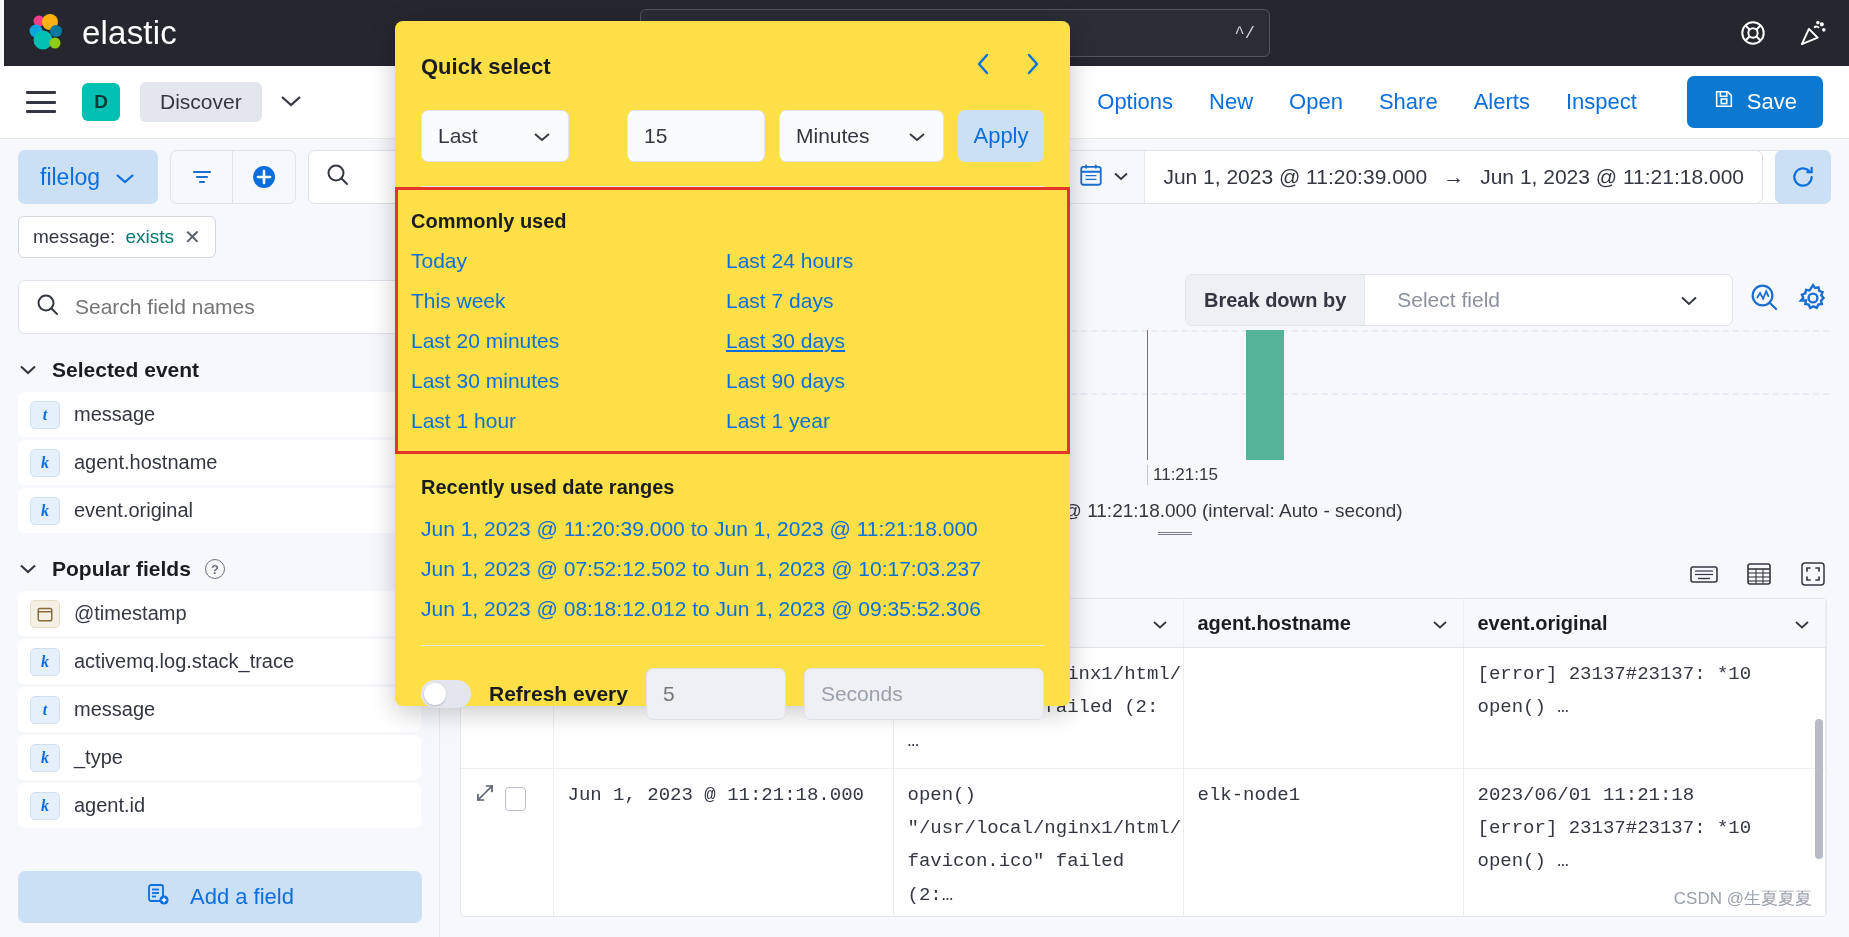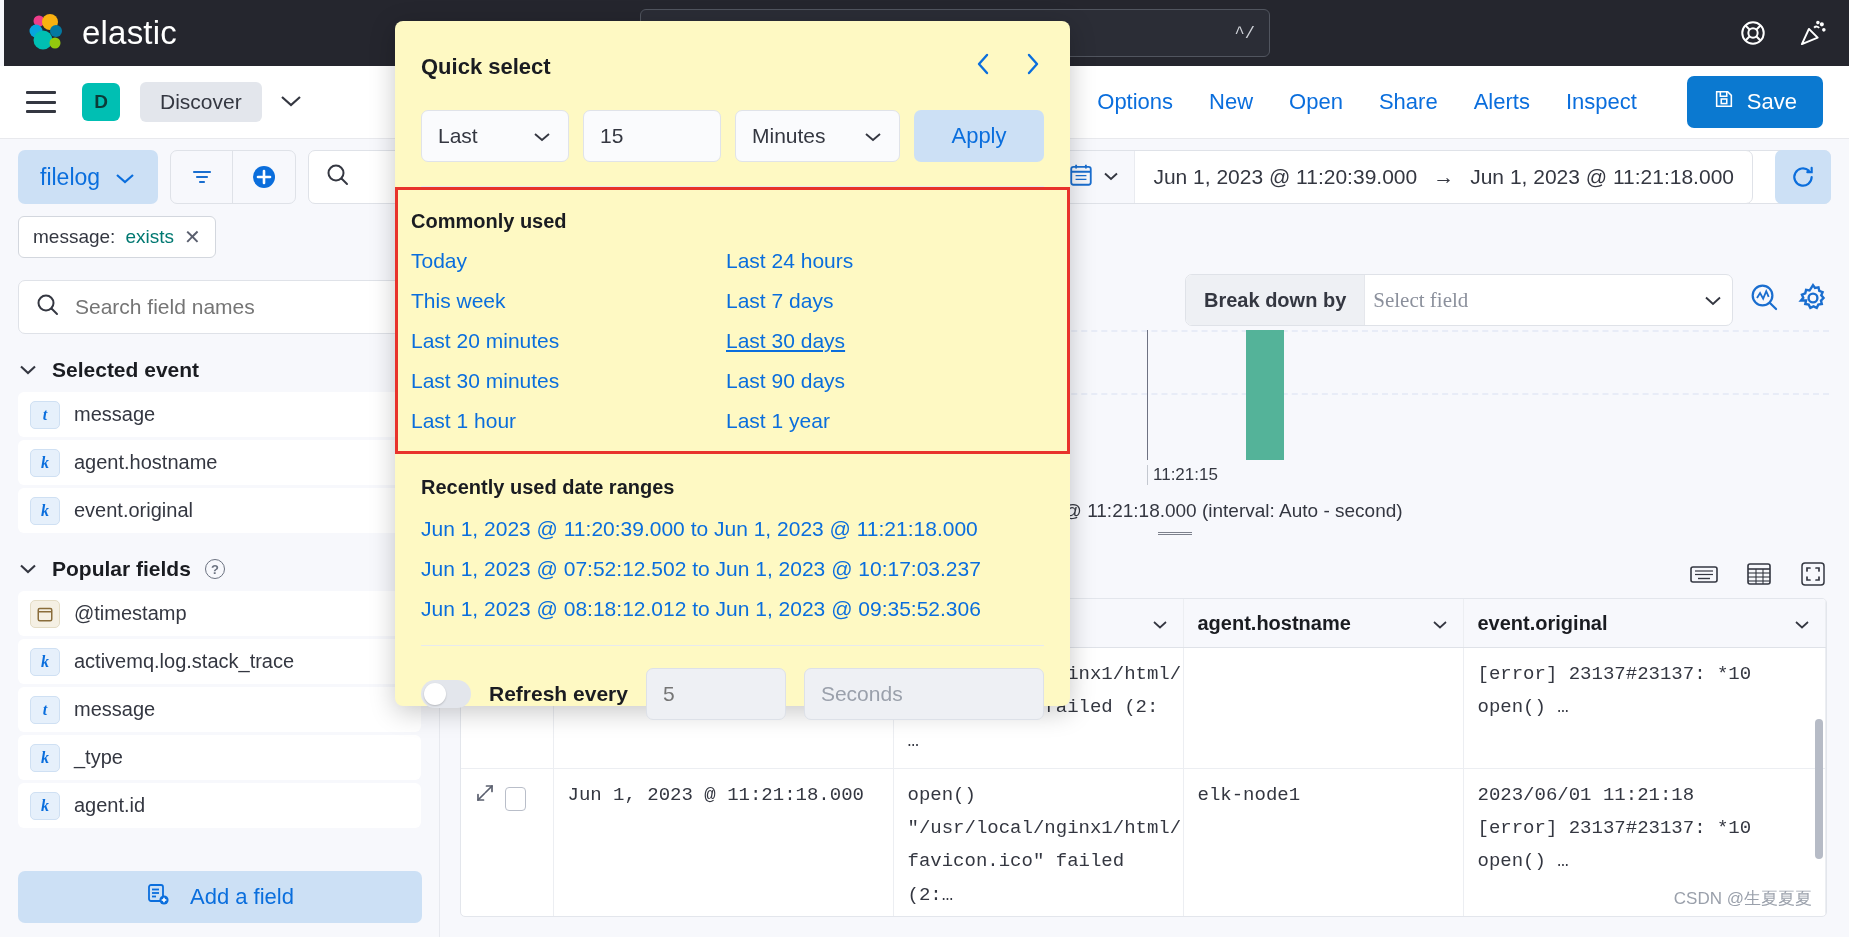--- a/index.html
+++ b/index.html
@@ -81,21 +81,21 @@
     cursor: pointer; border-right: 1px solid #dfe2e8;
   }
   .icon-btn:last-child { border-right: none; }
   .qbar {
     margin-left: 12px; flex: 1; height: 54px; background: #fff;
     border: 1px solid #dfe2e8; border-radius: 7px; display: flex; align-items: center;
     padding: 0 16px;
   }
   .date-picker-wrap {
     position: absolute; right: 18px; top: 148px; height: 58px;
-    display: flex; align-items: center; gap: 10px;
+    display: flex; align-items: center;
   }
   .dp-box {
     display: flex; align-items: center; height: 54px;
     border: 1px solid #dfe2e8; border-radius: 7px; background: #fff; overflow: hidden;
   }
   .dp-cal {
     display: flex; align-items: center; gap: 8px; padding: 0 14px; height: 100%;
     background: #f7f8fc; border-right: 1px solid #e9ebf0; cursor: pointer;
   }
   .dp-dates {
@@ -177,21 +177,21 @@
     display: flex; align-items: center; height: 52px; border: 1px solid #dfe2e8;
     border-radius: 7px; background: #fff; width: 548px; overflow: hidden;
   }
   .bd-label {
     background: #eef0f4; height: 100%; display: flex; align-items: center;
     padding: 0 18px; font-size: 20px; font-weight: 700; color: #343741;
     border-right: 1px solid #e5e7ec;
   }
   .bd-value {
     flex: 1; display: flex; align-items: flex-end; justify-content: space-between;
-    padding: 0 8px; font-size: 21px; color: #8b909c; cursor: pointer; font-family: Liberation Serif, serif;
+    padding: 0 32px; font-size: 21px; color: #8b909c; cursor: pointer;
   }
   .chart-area {
     position: absolute; top: 70px; left: 0; right: 0; height: 130px;
   }
   .gridline-h {
     position: absolute; left: 0; right: 0; height: 0;
     border-top: 2px dashed #e8ecf7;
   }
   .gridline-v {
     position: absolute; top: 0; bottom: 0; width: 1px; background: #6e7282;
@@ -251,39 +251,39 @@
     position: absolute; right: 3px; top: 120px; width: 8px; height: 140px;
     background: #b6bbc6; border-radius: 4px;
   }
   .watermark {
     position: absolute; right: 14px; bottom: 6px; font-size: 17px; color: #9aa0ab;
   }
 
   
   .popover {
     position: absolute; top: 21px; left: 395px; width: 675px; height: 685px;
-    background: #fef9c3; border-radius: 8px; box-shadow: 0 6px 26px rgba(0,0,0,0.22);
+    background: #fde047; border-radius: 8px; box-shadow: 0 6px 26px rgba(0,0,0,0.22);
     padding: 28px 26px 0 26px; z-index: 50;
   }
   .pop-head { display: flex; align-items: center; justify-content: space-between; }
   .pop-title { font-size: 22px; font-weight: 700; color: #1a1c21; }
   .pop-nav { display: flex; gap: 28px; }
   .pop-nav span { color: #0a6edd; font-size: 28px; cursor: pointer; line-height: 1; }
   .qs-row { display: flex; gap: 14px; margin-top: 26px; align-items: center; }
   .qs-select {
     height: 52px; border: 1px solid #e0e3e9; border-radius: 7px; background: #fafbfd;
     display: flex; align-items: center; justify-content: space-between;
     padding: 0 16px; font-size: 21px; color: #343741; cursor: pointer;
   }
   .qs-select.last { width: 148px; }
   .qs-select.unit { width: 165px; }
   .qs-input {
     width: 138px; height: 52px; border: 1px solid #e0e3e9; border-radius: 7px;
     background: #fafbfd; padding: 0 16px; font-size: 21px; color: #343741;
-    font-family: "Liberation Sans", sans-serif; outline: none;
+    font-family: "Liberation Sans", sans-serif; outline: none; margin-left: 44px;
   }
   .qs-apply {
     height: 52px; flex: 1; background: #cce0f5; color: #0a6edd; border: none;
     border-radius: 7px; font-size: 22px; cursor: pointer;
     font-family: "Liberation Sans", sans-serif;
   }
   .pop-divider { height: 1px; background: #e8eaee; margin: 24px 0 0 0; }
   .commonly-box {
     position: relative; margin: 0 -26px; padding: 20px 26px 18px 13px;
     border: 3px solid #e8332b;

